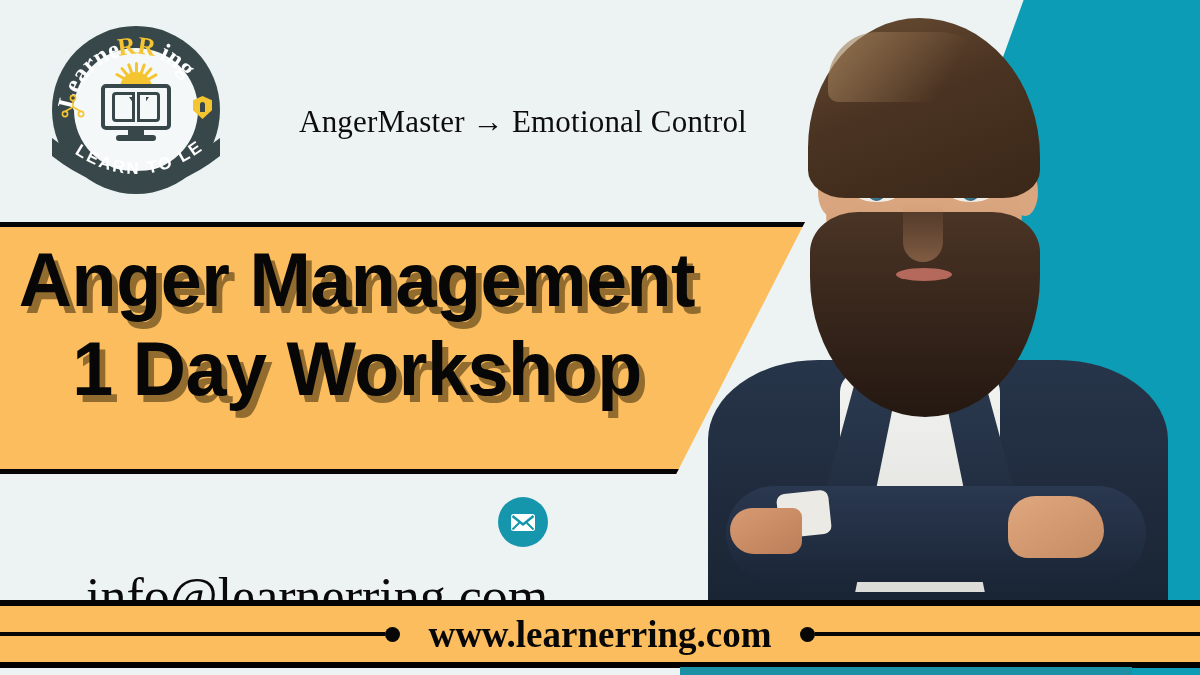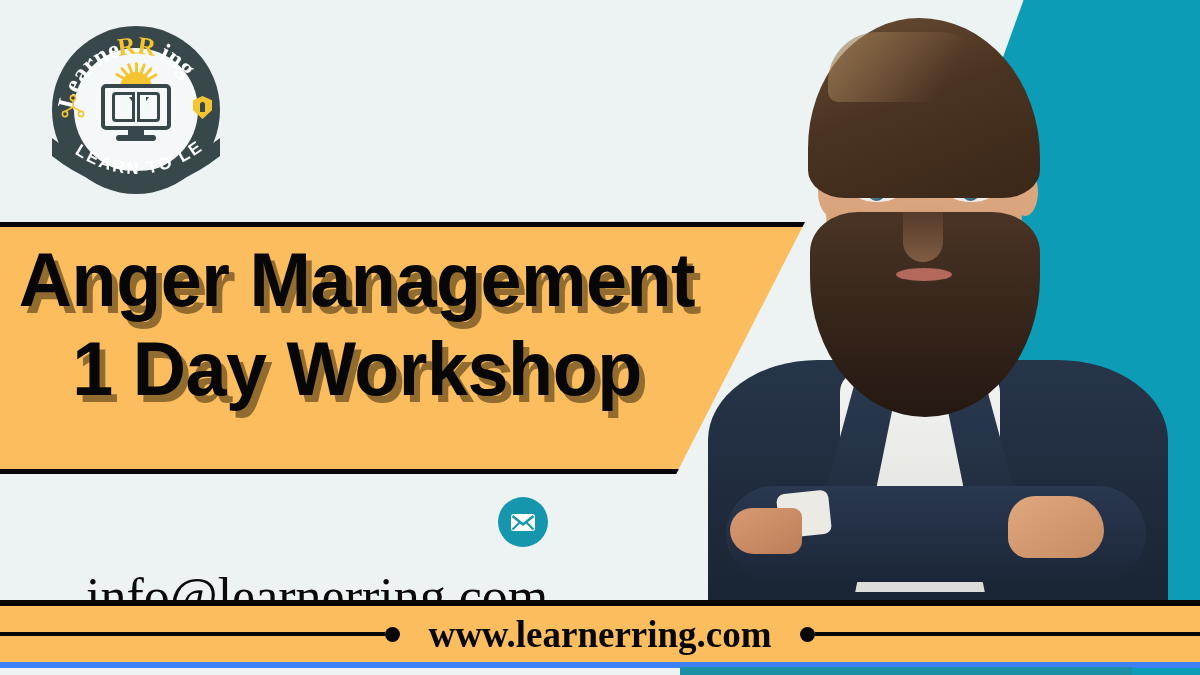--- a/index.html
+++ b/index.html
@@ -389,21 +389,21 @@
 
   
   .footer-bar {
     position: absolute;
     left: 0;
     bottom: 7px;
     width: 1200px;
     height: 68px;
     background: #fbbd5e;
     border-top: 6px solid #050505;
-    border-bottom: 6px solid #3b82f6;
+    border-bottom: 6px solid #000000;
     box-sizing: border-box;
     display: flex;
     align-items: center;
     justify-content: center;
   }
   .footer-inner {
     display: flex;
     align-items: center;
     width: 100%;
   }
@@ -524,20 +524,21 @@
           <path id="ribbonpath" d="M18 16 Q90 72 162 16" fill="none"></path>
         </defs>
         <text font-family="Liberation Sans, sans-serif" font-weight="bold" font-size="17" fill="#ffffff" letter-spacing="2.5">
           <textPath href="#ribbonpath" startOffset="8%">LEARN TO LEAD</textPath>
         </text>
       </svg>
     </div>
   </div>
 
   <div class="subtitle">
+    <div>AngerMaster → Emotional Control</div>
   </div>
 
   <div class="yellow-band"></div>
   <div class="headline">
     <span class="headline-line">Anger Management</span>
     <span class="headline-line">1 Day Workshop</span>
   </div>
 
   <div class="email-row">
     <span class="email-icon">

